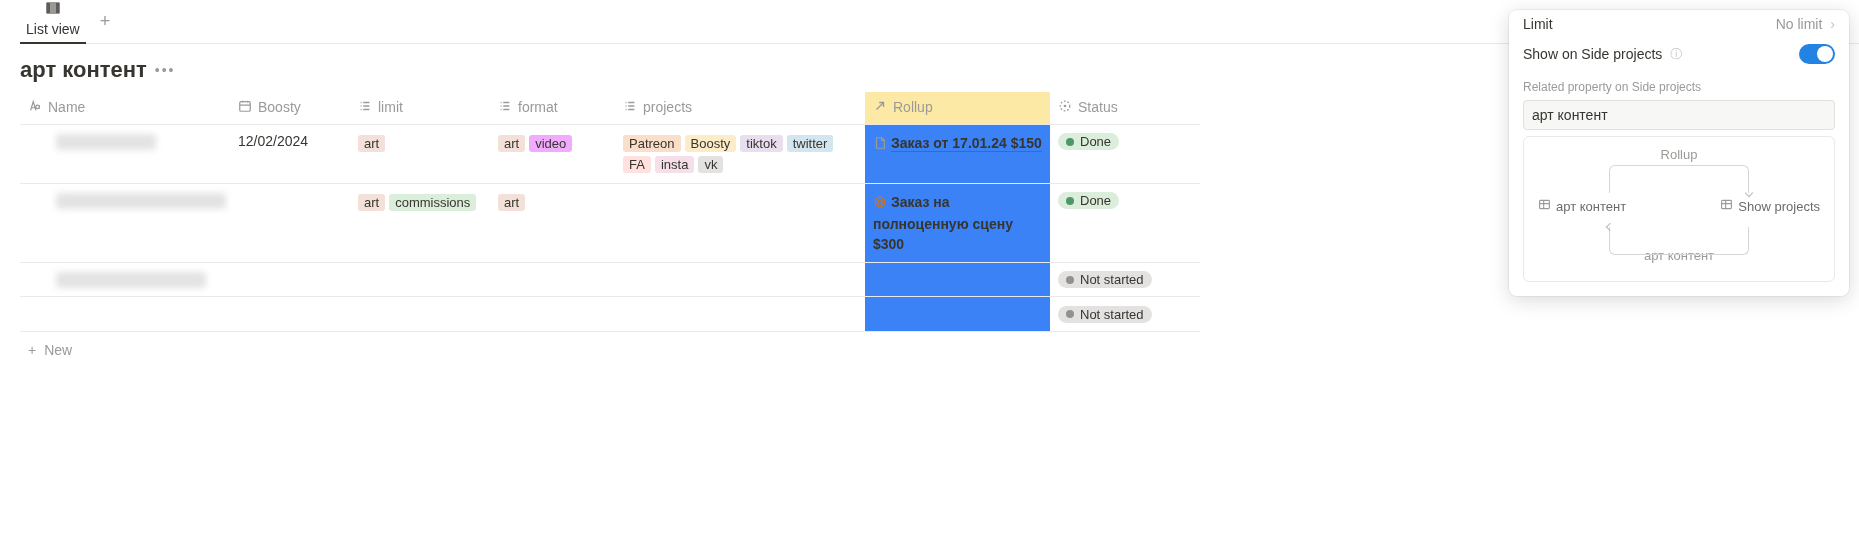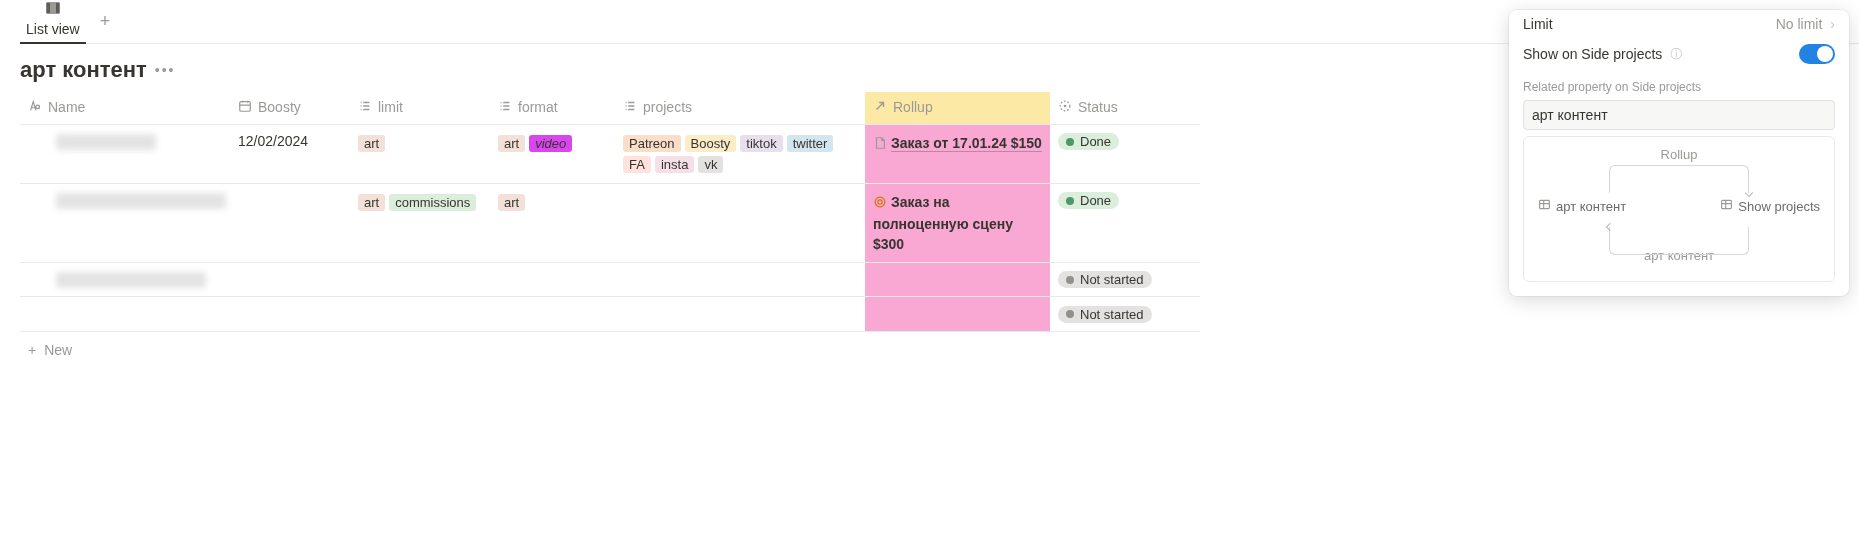--- a/index.html
+++ b/index.html
@@ -60,21 +60,21 @@
     white-space: nowrap;
     overflow: hidden;
   }
   .table th .hd { display: flex; align-items: flex-start; gap: 6px; }
   .table th svg { width: 14px; height: 14px; flex-shrink: 0; }
   .table td {
     vertical-align: top;
     padding: 8px 8px;
     border-bottom: 1px solid #e9e9e7;
   }
-  .col-rollup-cell { background: #f9a8d4; }
+  .col-rollup-cell { background: #3b82f6; }
   th.col-rollup-cell { background: #fde9a6; }
 
   .blurred-name {
     display: inline-block;
     background: #e3e3e3;
     border-radius: 3px;
     height: 16px;
     filter: blur(3px);
     color: transparent;
     vertical-align: middle;
@@ -268,21 +268,21 @@
           <span>Status</span>
             </div>
           </th>
       </tr>
     </thead>
     <tbody id="tbody">
         <tr>
           <td style="padding-left: 36px;"><span class="blurred-name" style="width: 100px;">xxxxx</span></td>
           <td>12/02/2024</td>
           <td><span class="tag" style="background: rgb(243, 224, 216);">art</span></td>
-          <td><span class="tag" style="background: rgb(243, 224, 216);">art</span><span class="tag" style="background: #d946ef; font-style: italic;">video</span></td>
+          <td><span class="tag" style="background: rgb(243, 224, 216);">art</span><span class="tag" style="background: #f0abfc;">video</span></td>
           <td><span class="tag" style="background: rgb(250, 222, 201);">Patreon</span><span class="tag" style="background: rgb(253, 236, 200);">Boosty</span><span class="tag" style="background: rgb(232, 222, 238);">tiktok</span><span class="tag" style="background: rgb(211, 229, 239);">twitter</span><span class="tag" style="background: rgb(255, 226, 221);">FA</span><span class="tag" style="background: rgb(245, 224, 233);">insta</span><span class="tag" style="background: rgb(227, 226, 224);">vk</span></td>
           <td class="col-rollup-cell"><span class="page-chip"><span class="pi"><svg viewBox="0 0 16 16" fill="none" stroke="#9b9a97" stroke-width="1.4">
                   <path d="M4 2h6l3 3v9H4z"></path>
                   <path d="M10 2v3h3"></path>
                 </svg></span><span style="border-bottom: 1px solid rgba(55, 53, 47, 0.3);">Заказ от 17.01.24 $150</span></span></td>
           <td><span class="status-pill" style="background: rgb(219, 237, 219);">
               <span class="status-dot" style="background: rgb(79, 151, 104);"></span>
               <span>Done</span>
             </span></td>
         </tr>

